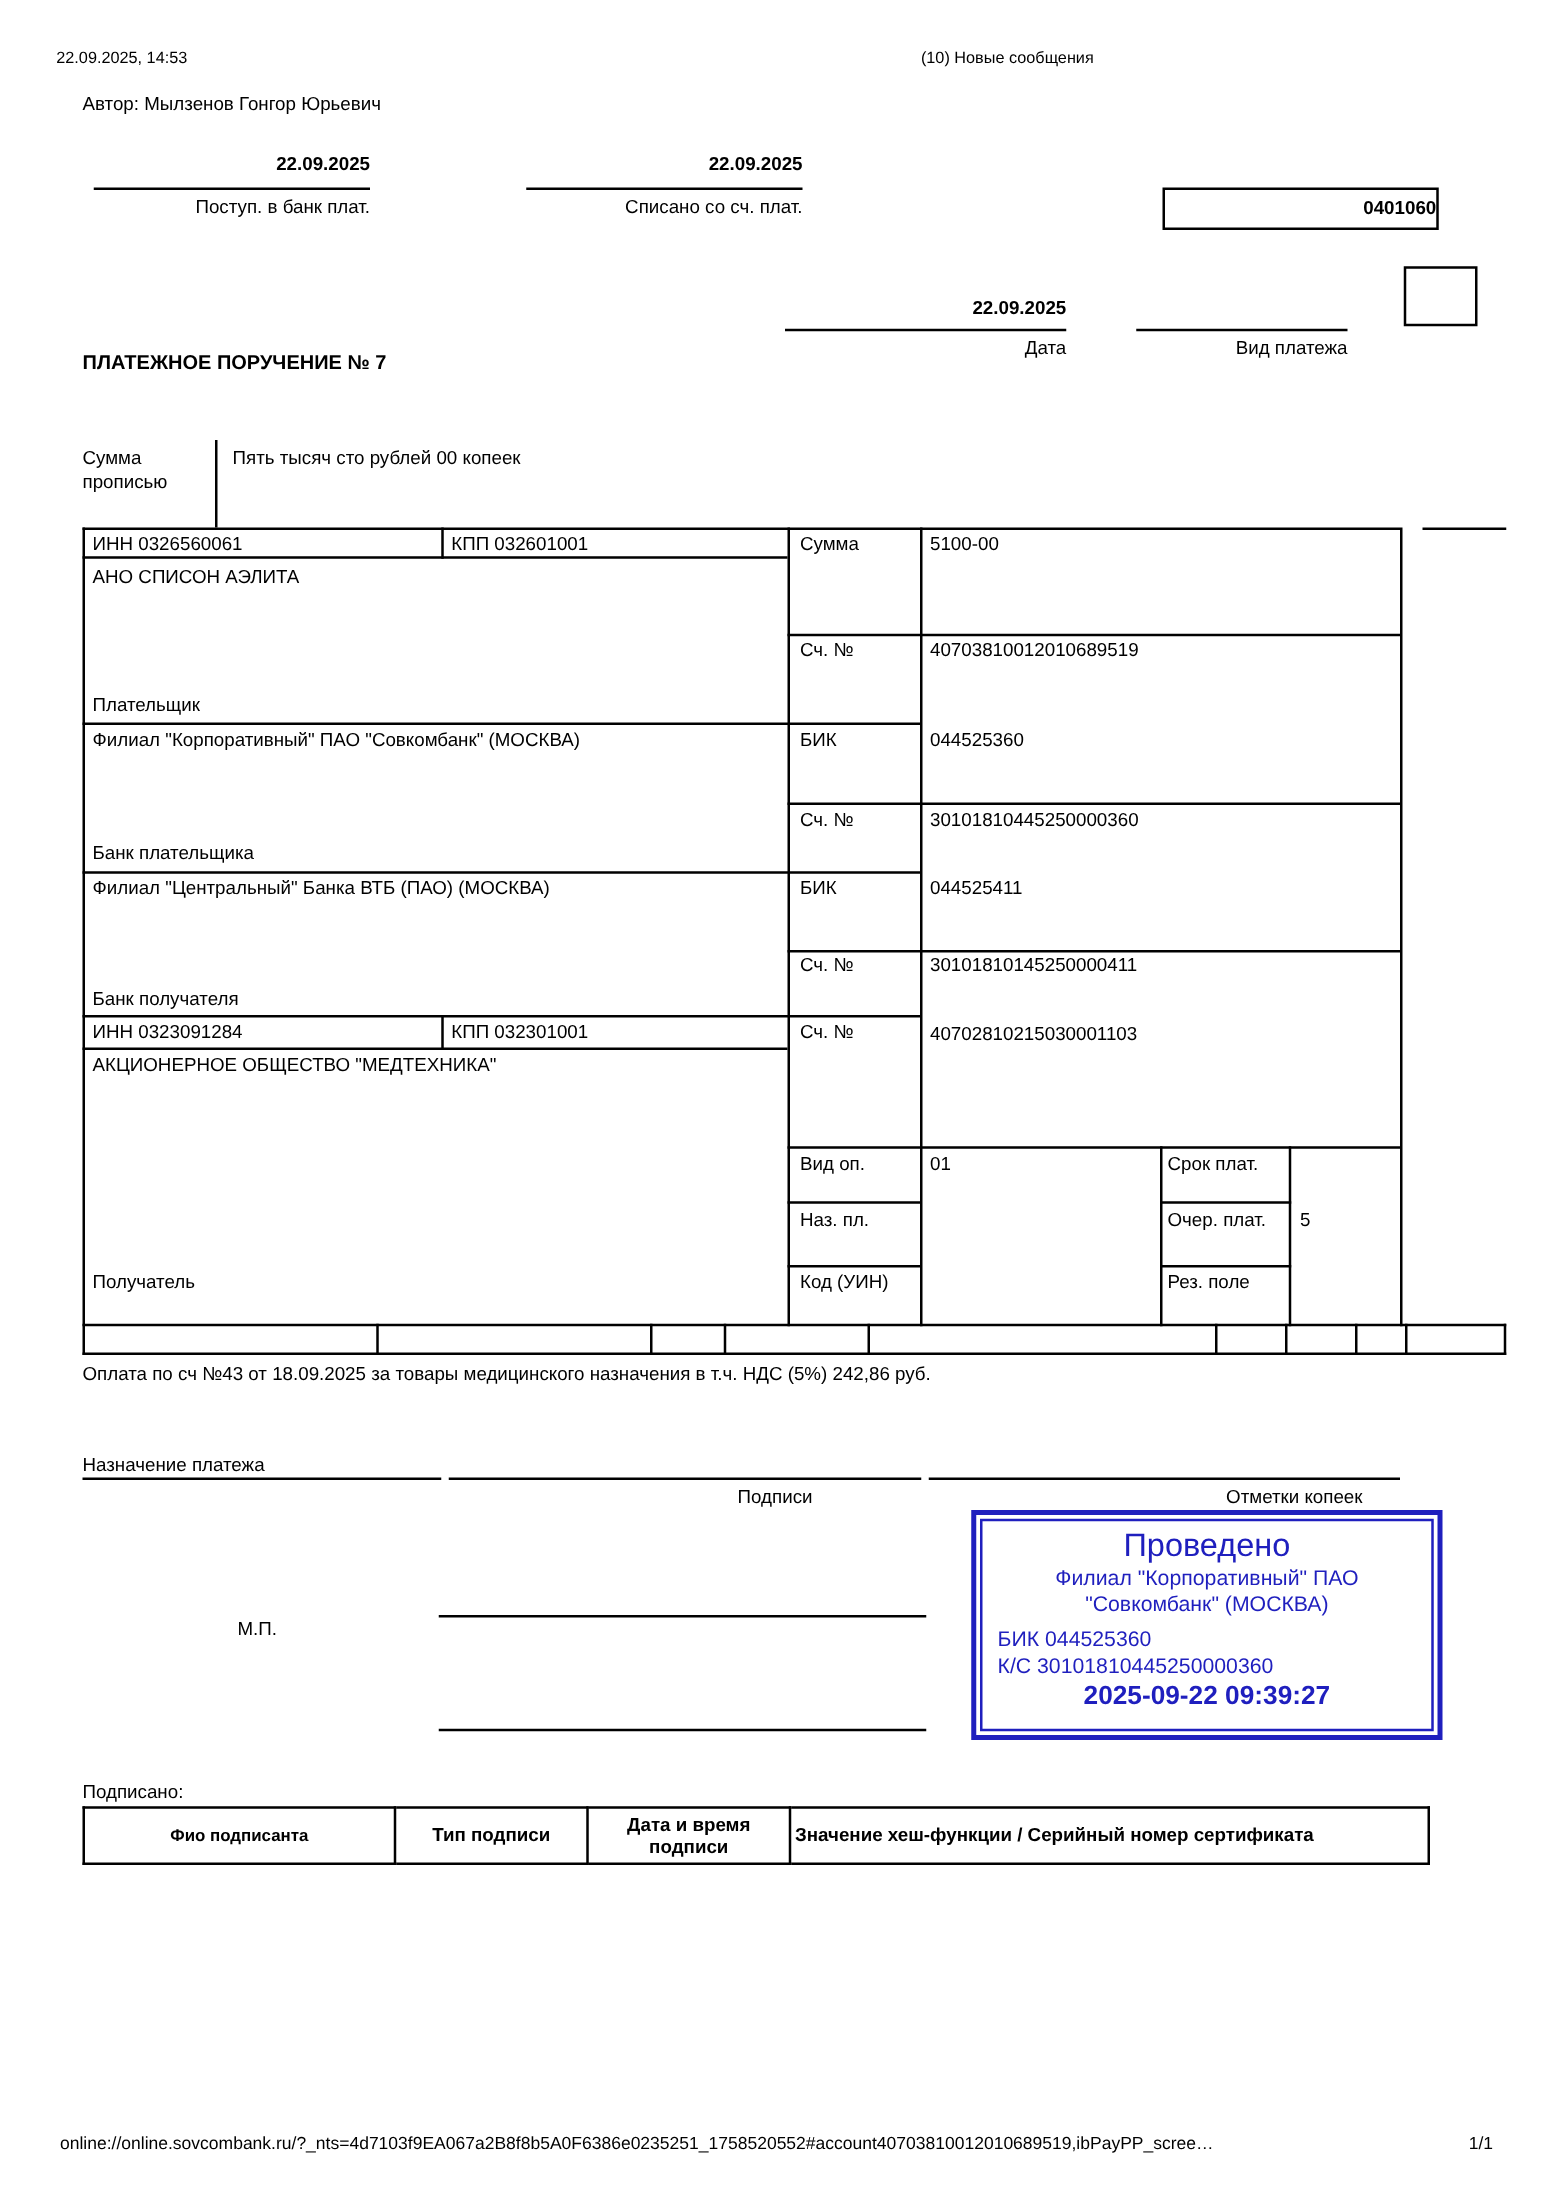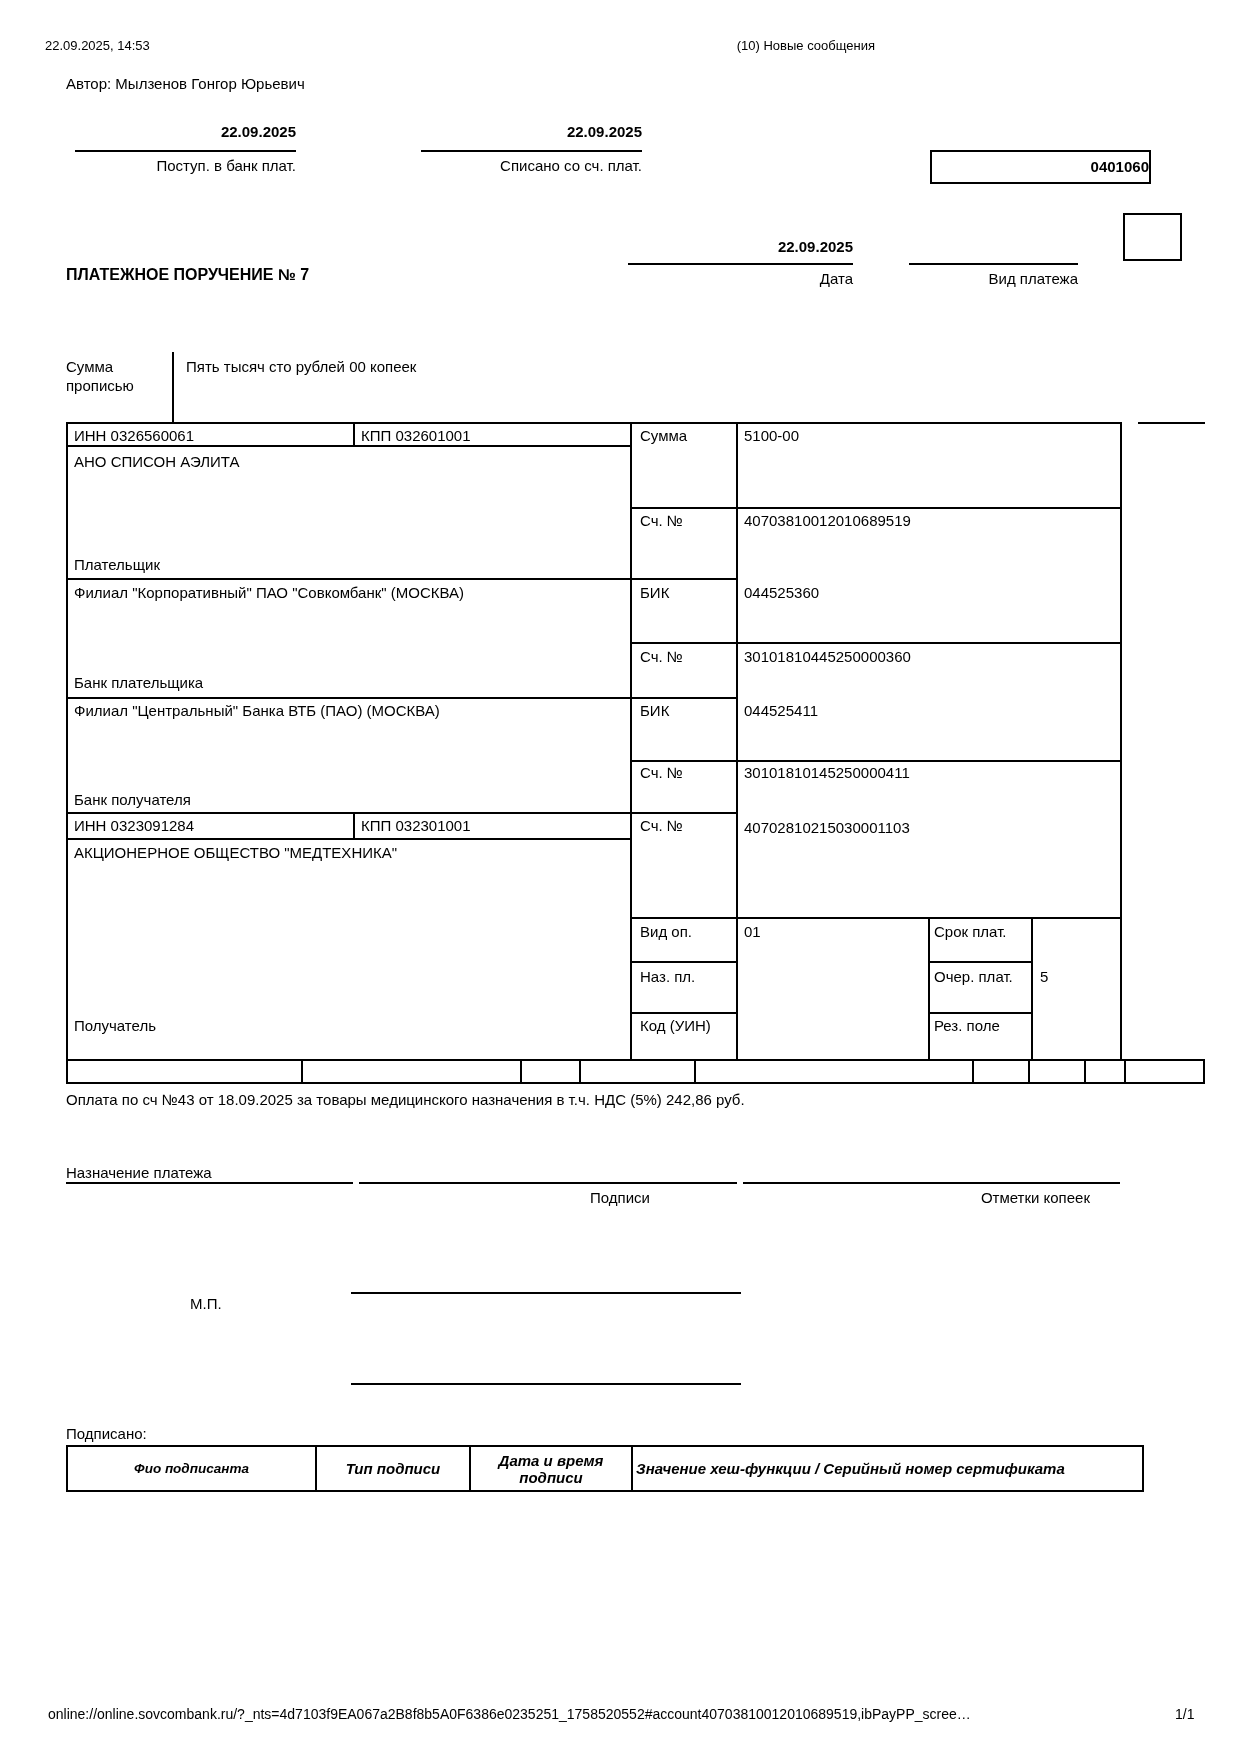--- a/index.html
+++ b/index.html
@@ -20,21 +20,21 @@
            border:4px solid var(--stamp); padding:3px; box-sizing:border-box; }
   .stamp-inner { border:2px solid var(--stamp); box-sizing:border-box; height:100%;
                  color:var(--stamp); text-align:center; padding-top:3px; }
   .stamp-status { font-size:26px; line-height:32px; }
   .stamp-bank { font-size:17px; line-height:21px; }
   .stamp-det  { font-size:17px; line-height:21px; text-align:left; padding-left:12px; }
   .stamp-time { font-size:21px; line-height:26px; font-weight:bold; margin-top:1px; }
   .sig-table-wrap { position:absolute; left:66px; top:1445px; }
   table.sig { border-collapse:collapse; table-layout:fixed; width:1076px; }
   table.sig th, table.sig td { border:2px solid var(--ink); padding:2px 3px;
-        font-family:"Liberation Sans", sans-serif; vertical-align:middle; overflow:hidden;font-style:italic; }
+        font-family:"Liberation Sans", sans-serif; vertical-align:middle; overflow:hidden; }
   table.sig th { font-weight:bold; font-size:15px; }
   table.sig th.small { font-size:13.5px; }
   table.sig th.left, table.sig td.left { text-align:left; }
   table.sig td { font-size:15px; text-align:left; }
   table.sig td.mid { text-align:center; }
   .dt-wrap { width:100px; margin:0 auto; white-space:normal; text-align:center; }
 </style>
 </head>
 <body>
 
@@ -57,21 +57,21 @@
 
   <div class="box" style="left:1123px;top:213px;width:59px;height:48px"></div>
 
   <span class="t b c" style="left:628px;top:237px;width:225px">22.09.2025</span>
   <div class="hl" style="left:628px;top:263px;width:225px"></div>
   <span class="t c" style="left:628px;top:269px;width:225px">Дата</span>
 
   <div class="hl" style="left:909px;top:263px;width:169px"></div>
   <span class="t c" style="left:909px;top:269px;width:169px">Вид платежа</span>
 
-  <span class="t b f16" style="left:66px;top:265px">ПЛАТЕЖНОЕ ПОРУЧЕНИЕ № 7</span>
+  <span class="t b f16" style="left:66px;top:281px">ПЛАТЕЖНОЕ ПОРУЧЕНИЕ № 7</span>
 
   <span class="t wrap2" style="left:66px;top:357px">Сумма прописью</span>
   <div class="vl" style="left:172px;top:352px;height:70px"></div>
   <span class="t" style="left:186px;top:357px">Пять тысяч сто рублей 00 копеек</span>
 
   <div class="hl" style="left:66px;top:422px;width:1054px"></div>
   <div class="hl" style="left:1138px;top:422px;width:67px"></div>
   <div class="hl" style="left:66px;top:445px;width:564px"></div>
   <div class="hl" style="left:630px;top:507px;width:490px"></div>
   <div class="hl" style="left:66px;top:578px;width:670px"></div>
@@ -150,20 +150,30 @@
 
   <span class="t" style="left:66px;top:1090px">Оплата по сч №43 от 18.09.2025 за товары медицинского назначения в т.ч. НДС (5%) 242,86 руб.</span>
   <span class="t" style="left:66px;top:1163px">Назначение платежа</span>
   <div class="hl" style="left:66px;top:1182px;width:287px"></div>
   <div class="hl" style="left:359px;top:1182px;width:378px"></div>
   <div class="hl" style="left:743px;top:1182px;width:377px"></div>
 
   <span class="t c" style="left:450px;top:1188px;width:200px">Подписи</span>
   <span class="t c" style="left:890px;top:1188px;width:200px">Отметки копеек</span>
 
+  <div class="stamp">
+    <div class="stamp-inner">
+      <div class="stamp-status">Проведено</div>
+      <div class="stamp-bank">Филиал "Корпоративный" ПАО</div>
+      <div class="stamp-bank">"Совкомбанк" (МОСКВА)</div>
+      <div class="stamp-det" style="margin-top:7px">БИК 044525360</div>
+      <div class="stamp-det">К/С 30101810445250000360</div>
+      <div class="stamp-time">2025-09-22 09:39:27</div>
+    </div>
+  </div>
 
   <span class="t" style="left:190px;top:1294px">М.П.</span>
   <div class="hl" style="left:351px;top:1292px;width:390px"></div>
   <div class="hl" style="left:351px;top:1383px;width:390px"></div>
 
   <span class="t" style="left:66px;top:1424px">Подписано:</span>
   <div class="sig-table-wrap">
     <table class="sig">
       <colgroup>
           <col style="width:249px">

